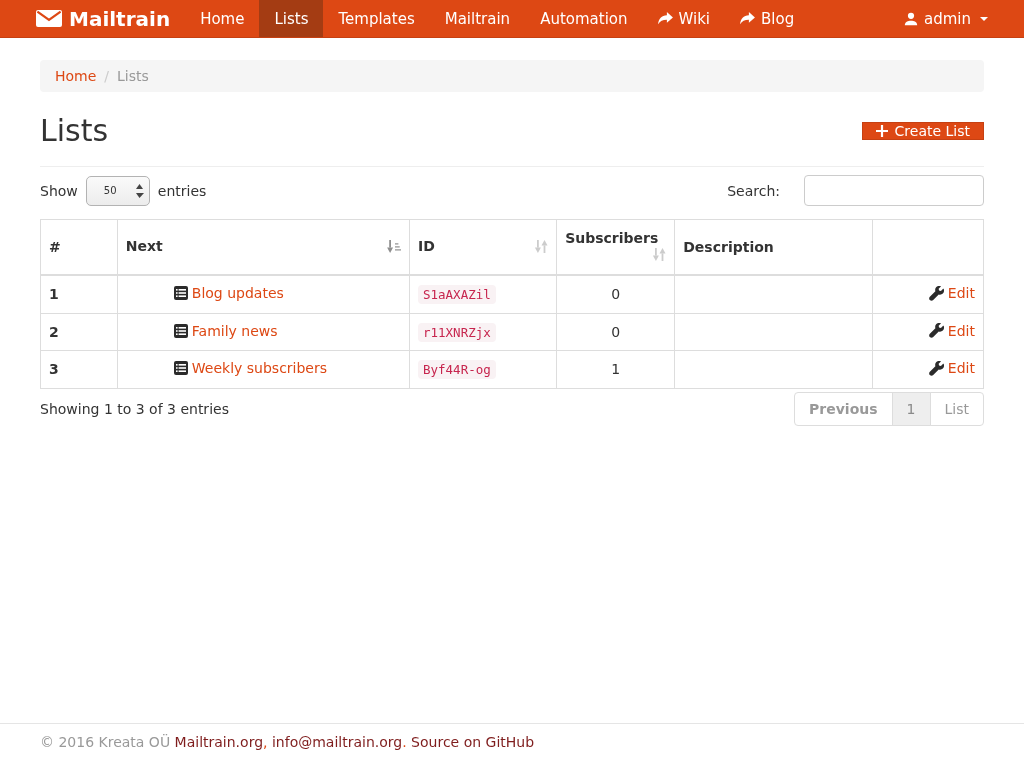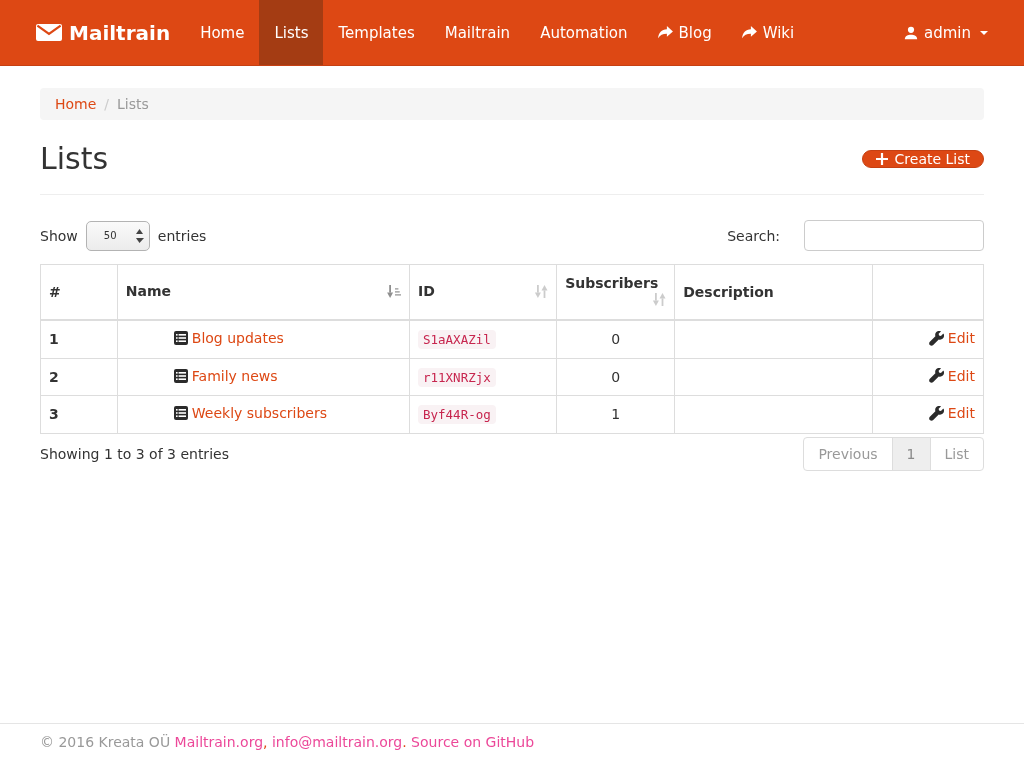--- a/index.html
+++ b/index.html
@@ -9,21 +9,21 @@
     background: #fff;
     color: #333;
     display: flex;
     flex-direction: column;
     min-height: 768px;
     font-size: 14px;
   }
 
   
   .navbar {
-    height: 66px;
+    height: 38px;
     background: #DD4814;
     border-bottom: 1px solid #C64012;
     display: flex;
     align-items: stretch;
     padding: 0 21px;
     flex-shrink: 0;
   }
   .navbar-brand {
     display: flex;
     align-items: center;
@@ -79,36 +79,36 @@
     display: flex;
     justify-content: space-between;
     align-items: center;
     margin-top: 21px;
   }
   h1.page-title { font-size: 30px; font-weight: 500; color: #333; }
   .btn-primary {
     background: #DD4814;
     border: 1px solid #C64012;
     color: #fff;
-    border-radius: 12px;
+    border-radius: 0;
     padding: 0 13px;
     font-size: 14px;
     display: inline-flex;
     align-items: center;
     gap: 7px;
     cursor: pointer;
     font-family: inherit;
   }
   hr.header-rule { border: none; border-top: 1px solid #eee; margin: 18px 0 0; }
 
   .controls-row {
     display: flex;
     justify-content: space-between;
     align-items: center;
-    margin-top: 25px;
+    margin-top: 8px;
     font-size: 14px;
   }
   .length-control { display: flex; align-items: center; gap: 8px; }
   .select-wrap { position: relative; display: inline-block; }
   .select-wrap select {
     appearance: none;
     -webkit-appearance: none;
     font-family: inherit;
     font-size: 10px;
     color: #333;
@@ -185,33 +185,33 @@
   .page-btn {
     padding: 8px 14px;
     font-size: 14px;
     border: 1px solid #ddd;
     background: #fff;
     color: #999;
     margin-left: -1px;
     cursor: pointer;
     text-decoration: none;
   }
-  .page-btn.first { border-radius: 4px 0 0 4px; margin-left: 0; }
+  .page-btn.first { border-radius: 4px 0 0 4px; margin-left: 0; font-weight: bold; }
   .page-btn.last { border-radius: 0 4px 4px 0; }
   .page-btn.current { background: #eee; color: #8a8a8a; }
 
   
   .footer {
     border-top: 1px solid #e5e5e5;
     padding: 10px 40px 18px;
     font-size: 14px;
     color: #999;
     flex-shrink: 0;
   }
-  .footer a { color: #ec4899; text-decoration: none; cursor: pointer; }
+  .footer a { color: #7f1d1d; text-decoration: none; cursor: pointer; }
   .footer .red-sep { color: #DD4814; }
 </style>
 </head>
 <body>
 
 <nav class="navbar">
   <a class="navbar-brand">
     <span class="nav-icon">
       <svg width="26" height="17" viewBox="0 0 26 17">
         <rect x="0" y="0" width="26" height="17" rx="2" fill="#fff"></rect>
@@ -235,29 +235,29 @@
       </a>
     <a class="nav-item">
         <span>Automation</span>
       </a>
     <a class="nav-item">
       <span class="nav-icon">
         <svg width="15" height="13" viewBox="0 0 16 14">
             <path d="M9.5 0 16 5.8 9.5 11.6V8.3C4.8 8.3 2.2 9.8 0 13.3.6 7.2 3.8 3.9 9.5 3.6z" fill="#fff"></path>
           </svg>
       </span>
-      <span>Blog</span>
+      <span>Wiki</span>
     </a>
     <a class="nav-item">
       <span class="nav-icon">
         <svg width="15" height="13" viewBox="0 0 16 14">
             <path d="M9.5 0 16 5.8 9.5 11.6V8.3C4.8 8.3 2.2 9.8 0 13.3.6 7.2 3.8 3.9 9.5 3.6z" fill="#fff"></path>
           </svg>
       </span>
-      <span>Wiki</span>
+      <span>Blog</span>
     </a>
   </div>
   <div class="navbar-right">
     <a class="nav-item">
       <span class="nav-icon">
         <svg width="14" height="14" viewBox="0 0 14 14">
             <circle cx="7" cy="3.8" r="3.1" fill="#fff"></circle>
             <path d="M.8 13.2c.3-3.3 2.9-4.4 6.2-4.4s5.9 1.1 6.2 4.4z" fill="#fff"></path>
           </svg>
       </span>
@@ -317,21 +317,21 @@
         <col style="width:32.2%">
         <col style="width:16.1%">
       <col style="width:12.6%">
         <col style="width:21.8%">
         <col style="width:8.7%">
     </colgroup>
     <thead>
       <tr>
         <th class="num">#</th>
         <th class="sortable">
-          <span>Name</span>
+          <span>Next</span>
           <span class="sort-icon">
             <svg width="15" height="13" viewBox="0 0 15 13">
               <rect x="3.2" y="0" width="1.8" height="7.6" fill="#8f8f8f"></rect>
               <polygon points="4.1,13 1.1,7.6 7.1,7.6" fill="#8f8f8f"></polygon>
               <rect x="9" y="3" width="3.4" height="1.7" fill="#b0b0b0"></rect>
               <rect x="9" y="6" width="4.7" height="1.7" fill="#b0b0b0"></rect>
               <rect x="9" y="9" width="6" height="1.7" fill="#b0b0b0"></rect>
             </svg>
           </span>
         </th>

